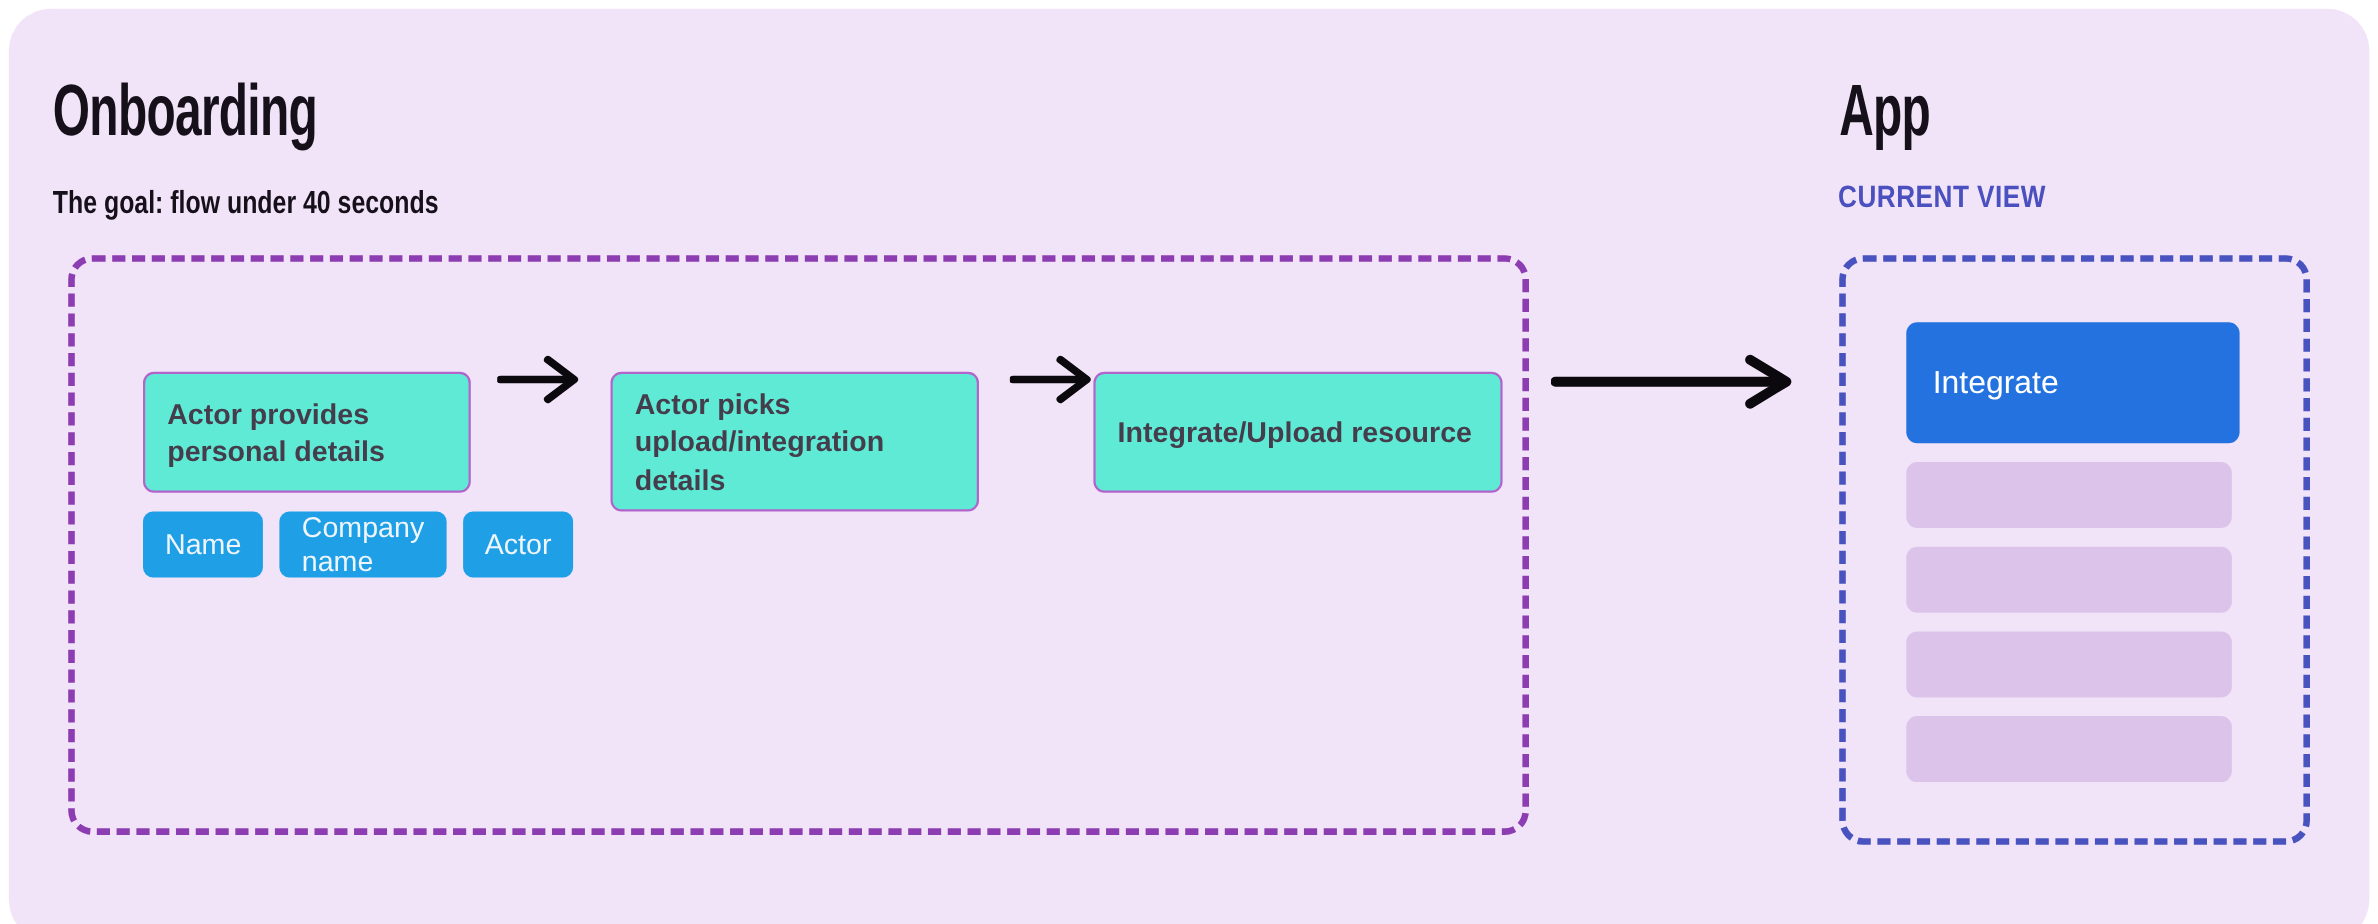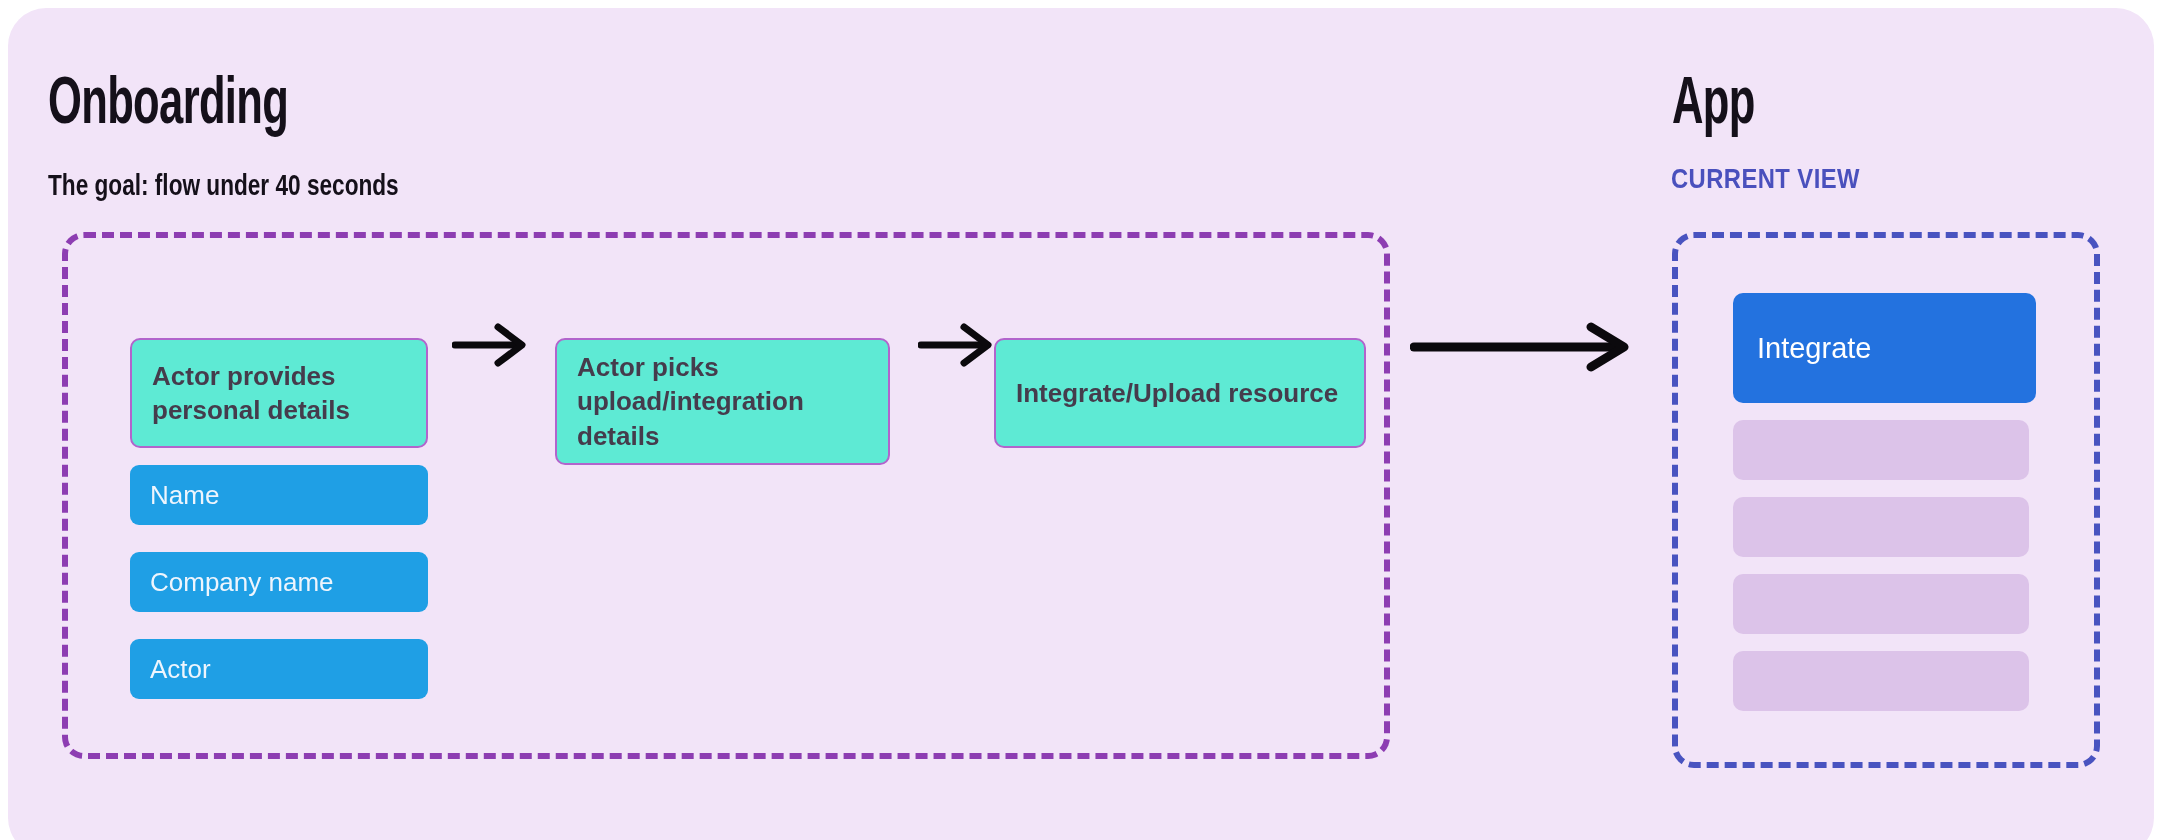--- a/index.html
+++ b/index.html
@@ -54,21 +54,21 @@
 <div class="canvas">
   <div class="card"></div>
 
   <div class="big-title" id="onboarding-title">Onboarding</div>
   <div class="subtitle">The goal: flow under 40 seconds</div>
 
   <div class="flow-frame"></div>
 
   <div class="stage-col c1">
     <div class="stage-head">Actor provides personal details</div>
-    <div style="display:flex;flex-direction:column;gap:27px;">
+    <div style="display:flex;flex-direction:row;gap:15px;">
         <div class="flow-item">Name</div>
         <div class="flow-item">Company name</div>
         <div class="flow-item">Actor</div>
       </div>
   </div>
 
   <div class="stage-col c2">
     <div class="stage-head">Actor picks upload/integration details</div>
   </div>
 

